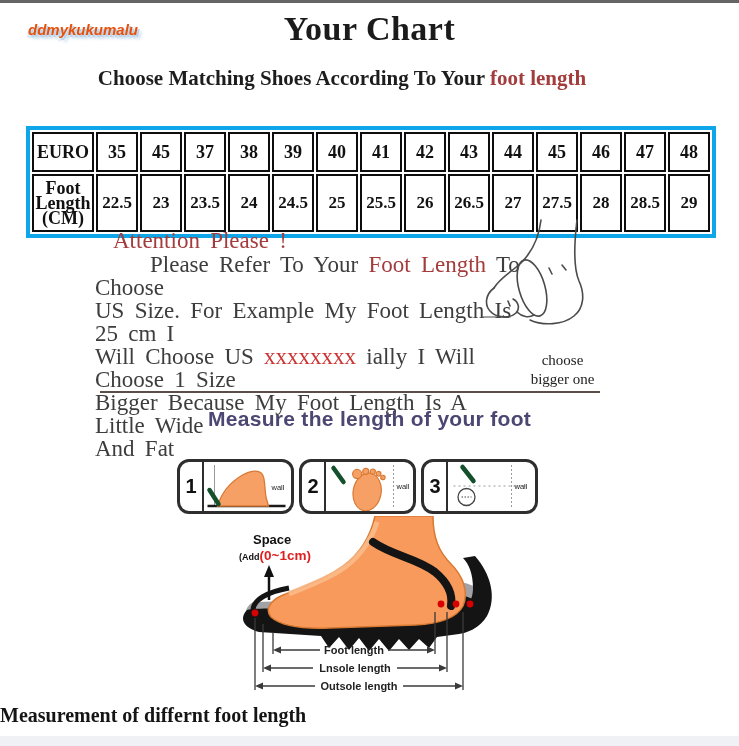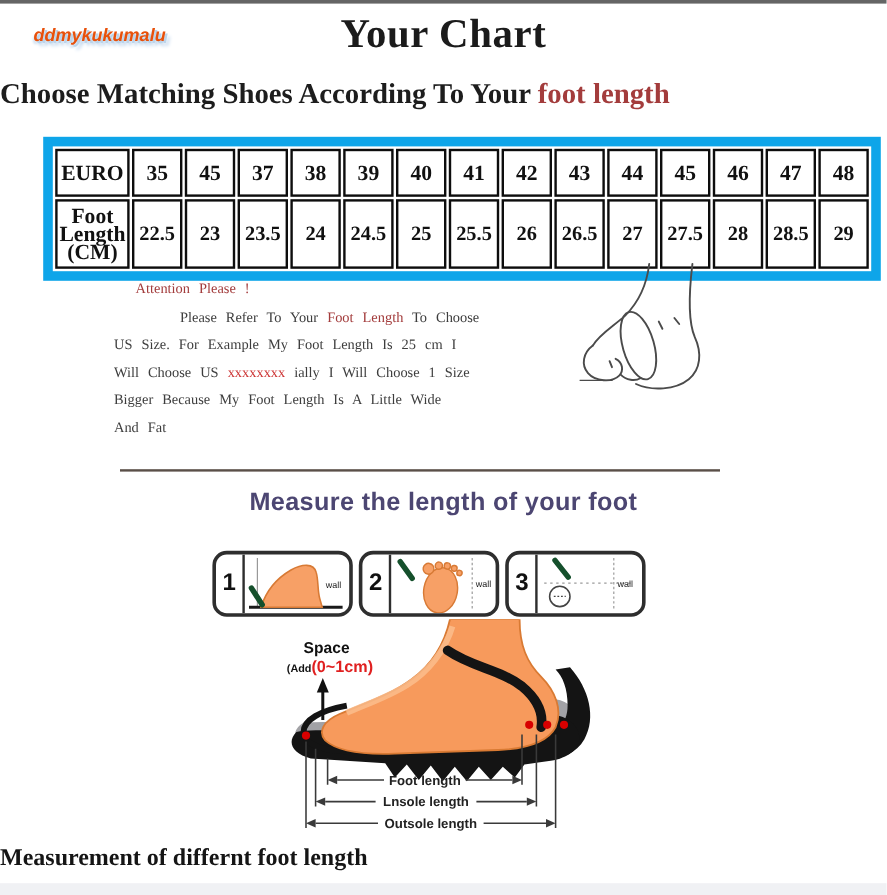--- a/index.html
+++ b/index.html
@@ -4,35 +4,35 @@
 <style>
   html,body{margin:0;padding:0;background:#ffffff;}
   .canvas{position:relative;width:739px;height:746px;background:#ffffff;overflow:hidden;
           font-family:"Liberation Serif",serif;color:#222;}
   .topline{position:absolute;left:0;top:0;width:739px;height:3px;background:#4a4a4a;opacity:.85;}
   .logo{position:absolute;left:28px;top:21px;font-family:"Liberation Sans",sans-serif;
         font-weight:bold;font-style:italic;font-size:15px;color:#e8500a;
         text-shadow:2px 2px 0 #bcd4ea,4px 4px 3px #c7daee,-1px 3px 2px #cfe0f0;}
   .title{position:absolute;left:0;top:10px;width:739px;margin:0;text-align:center;
          font-size:34px;font-weight:bold;color:#1b1b1b;letter-spacing:.5px;}
-  .subtitle{position:absolute;left:0;top:66px;width:684px;
-            font-size:24px;font-weight:bold;color:#1d1d1d;}
+  .subtitle{position:absolute;left:0;top:66px;width:684px;text-align:center;
+            font-size:21px;font-weight:bold;color:#1d1d1d;}
   .maroon{color:#a33c3c;}
   .bright-red{color:#cc3333;}
 
-  table.size-table{position:absolute;left:26px;top:114px;border-collapse:separate;
-       border-spacing:2px;border:8px solid #0ea5e9;background:#fff;margin-left:10px;}
+  table.size-table{position:absolute;left:26px;top:126px;border-collapse:separate;
+       border-spacing:2px;border:4px solid #0ea5e9;background:#fff;}
   table.size-table td{border:2px solid #0d0d0d;text-align:center;vertical-align:middle;
        font-weight:bold;font-size:17px;color:#111;width:38px;padding:0;}
   table.size-table tr.r1 td{height:36px;font-size:18px;}
   table.size-table tr.r2 td{height:54px;}
   table.size-table td.hdr{width:58px;font-size:18px;}
   table.size-table td.hdr2{width:58px;font-size:18px;line-height:15px;white-space:pre-line;}
 
-  .attention{position:absolute;left:95px;top:229px;width:428px;font-size:12px;
+  .attention{position:absolute;left:95px;top:229px;width:428px;font-size:23px;
              line-height:23px;color:#3d3d3d;word-spacing:4.5px;}
   .att-head{margin-left:18px;color:#a33c3c;margin-bottom:1px;}
   .att-line.indent{text-indent:55px;}
   .choose-note{position:absolute;left:500px;top:351px;width:125px;text-align:center;
                font-size:15px;line-height:19px;color:#222;white-space:pre-line;}
   .divider{position:absolute;left:100px;top:391px;width:500px;height:2px;background:#5a4f48;}
   .measure-heading{position:absolute;left:0;top:407px;width:739px;text-align:center;
        font-family:"Liberation Sans",sans-serif;font-weight:bold;
        font-size:21px;color:#4c4672;letter-spacing:.3px;}
 
@@ -117,20 +117,22 @@
       <path d="M11,71 C3,77 1,87 7,94 C13,101 27,102 33,96 C37,92 36,85 30,82"></path>
       <path d="M34,95 C39,100 46,101 51,98"></path>
       <path d="M25,84 L27,89"></path>
       <ellipse cx="49" cy="71" rx="13" ry="29" transform="rotate(-16 49 71)"></ellipse>
       <path d="M66,51 L69,57"></path>
       <path d="M79,48 L83,53"></path>
       <path d="M0,100 L27,100" stroke-width="1.2"></path>
     </g>
   </svg>
 
+  <div class="choose-note">choose
+bigger one</div>
   <div class="divider"></div>
   <div class="measure-heading">Measure the length of your foot</div>
 
   <div class="steps-row">
     <div class="panel">
       <div class="num">1</div>
       <svg viewBox="0 0 84 49">
         <line x1="9" y1="3" x2="9" y2="43" stroke="#999" stroke-width="1"></line>
         <line x1="2" y1="44" x2="80" y2="44" stroke="#1a1a1a" stroke-width="2.5"></line>
         <path d="M12,44 C16,31 25,20 37,13 C46,8 56,7 58,15 C60,22 59,30 61,37 L63,44 Z" fill="#f7a066" stroke="#d87a35" stroke-width="1.3"></path>

